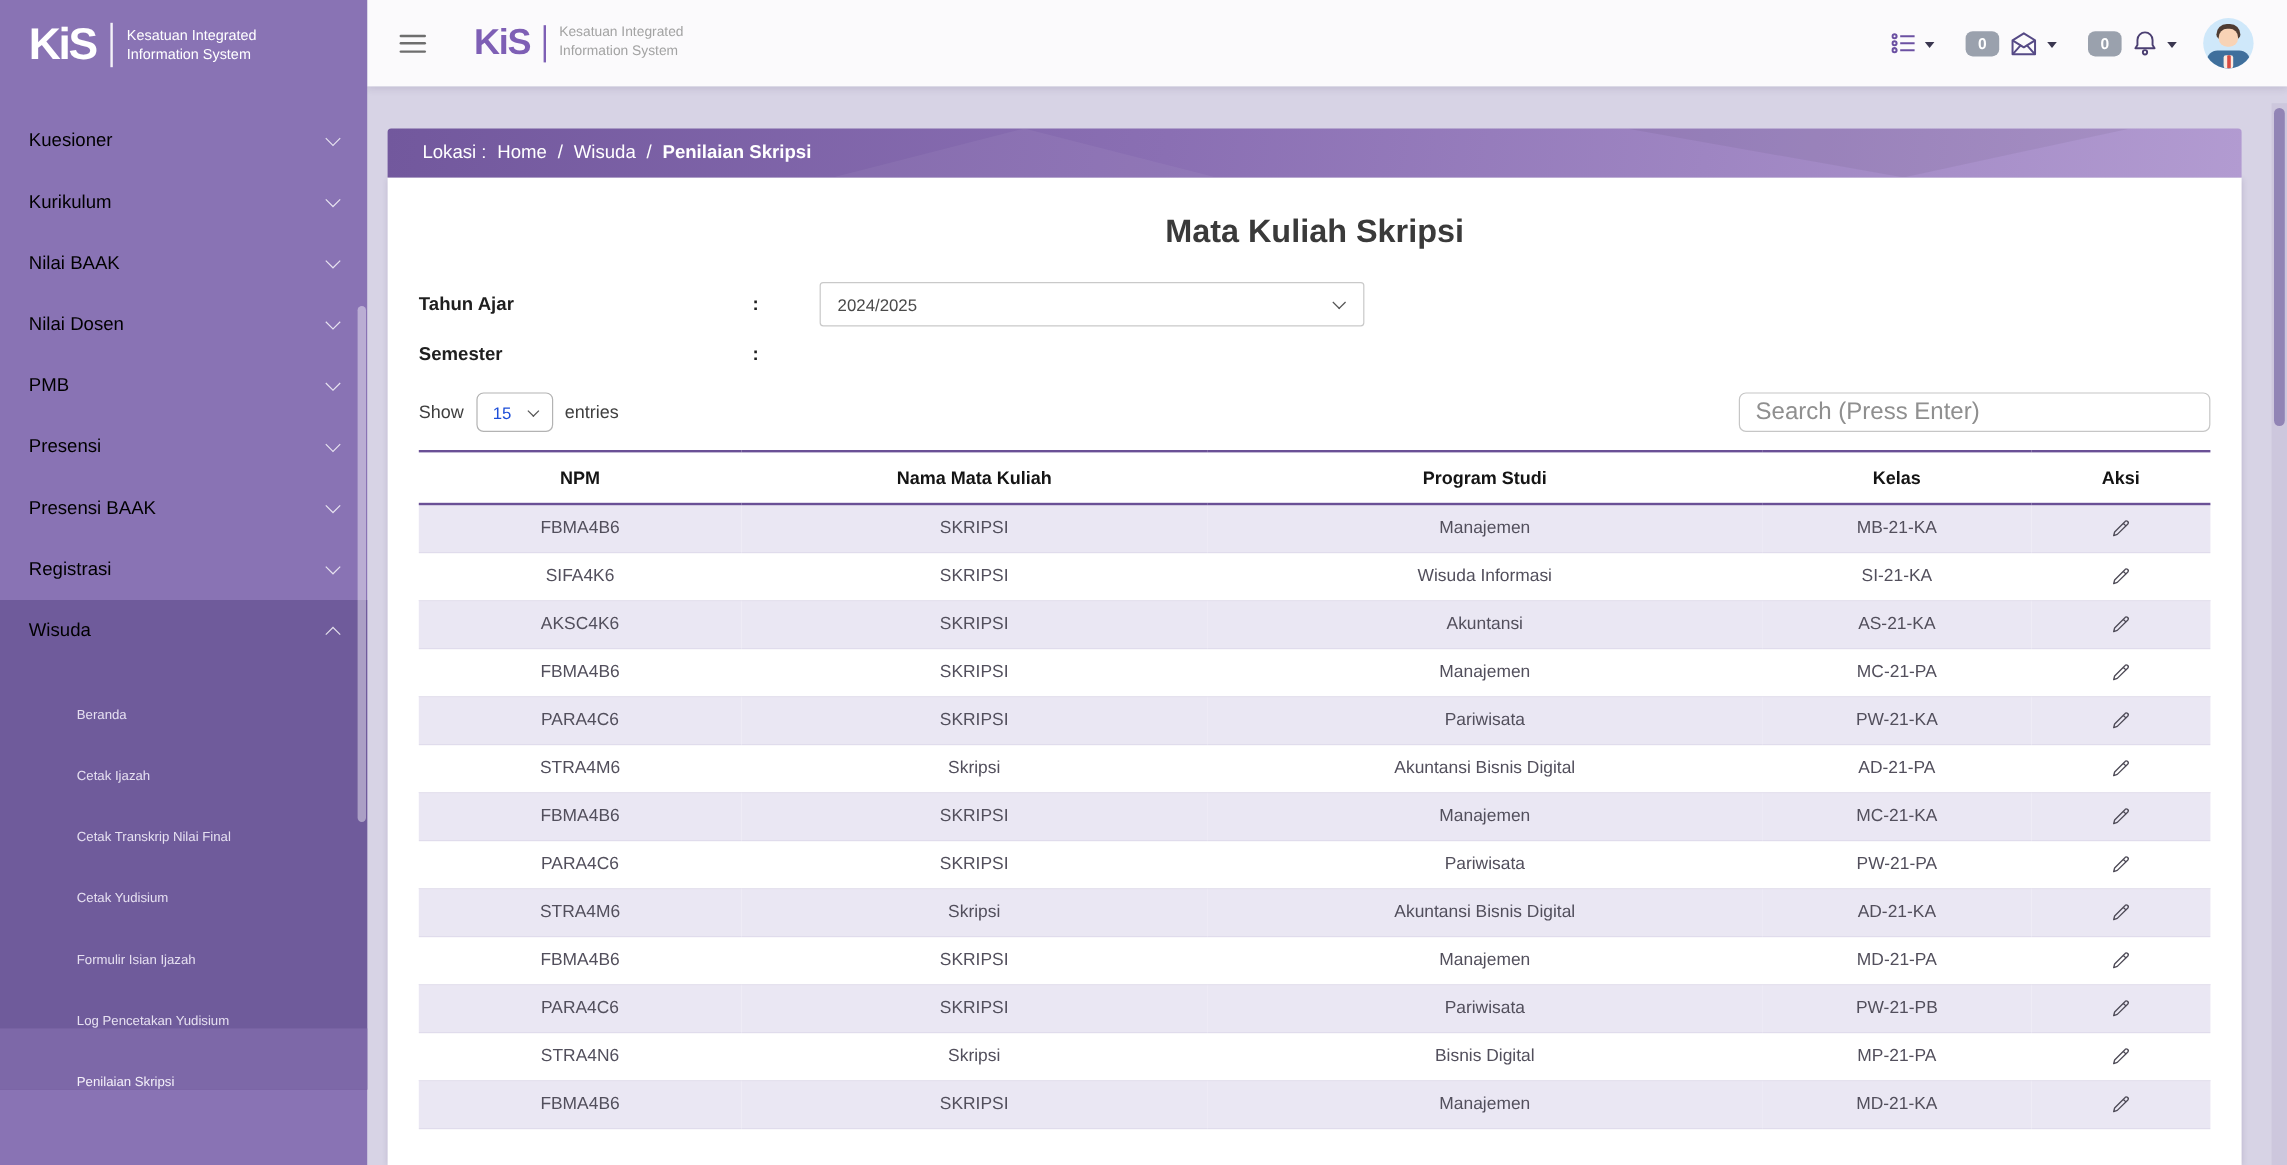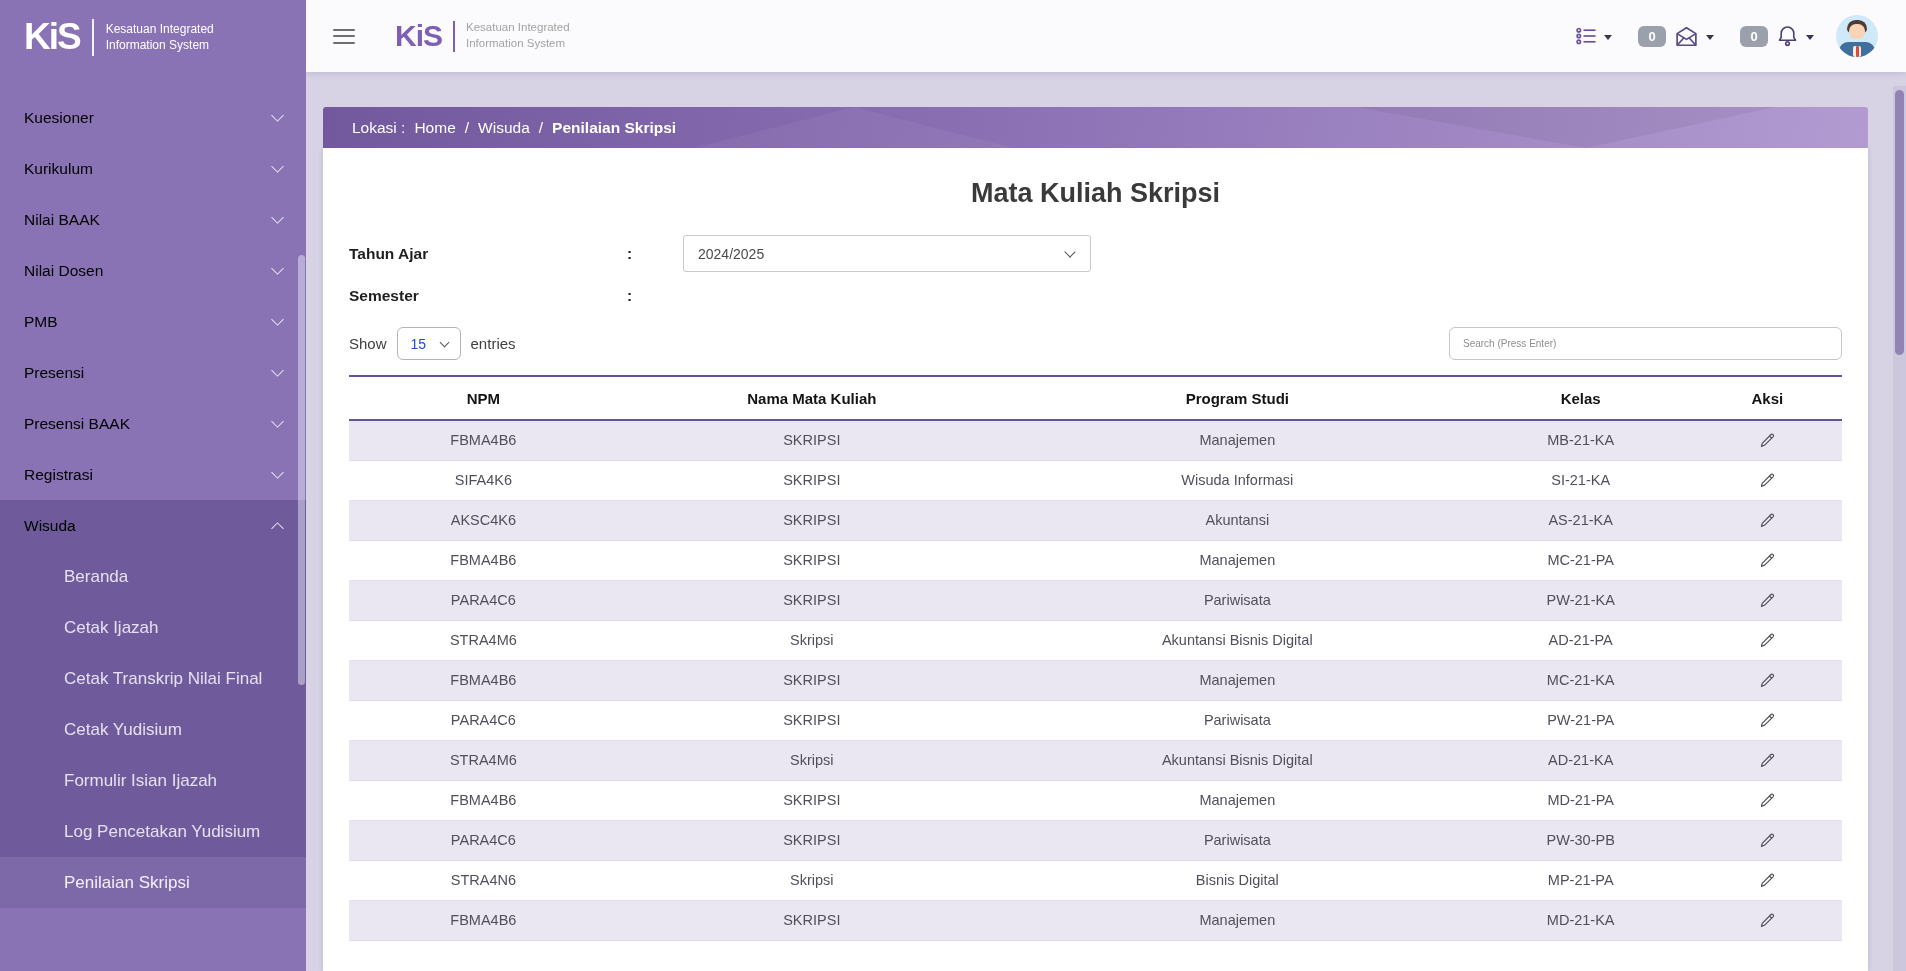--- a/index.html
+++ b/index.html
@@ -10,21 +10,21 @@
   .sidebar { position:absolute; left:0; top:0; width:306px; height:971px; background:#8973b4; z-index:6; }
   .brand { height:74px; display:flex; align-items:center; gap:12px; padding-left:24px; }
   .brand-abbr { font-size:37px; font-weight:bold; color:#fff; letter-spacing:-2px; }
   .brand-div { width:2px; height:37px; background:rgba(255,255,255,.9); }
   .brand-name { color:#fff; font-size:12px; line-height:1.35; }
   .side-menu { margin-top:18px; }
   .side-item { height:51px; display:flex; align-items:center; padding:0 24px; color:#000000; font-size:15.5px; cursor:pointer; }
   .chev { width:9px; height:9px; border-right:1.6px solid rgba(255,255,255,.8); border-bottom:1.6px solid rgba(255,255,255,.8); transform:rotate(45deg); margin-left:auto; margin-top:-4px; }
   .chev.up { transform:rotate(-135deg); margin-top:6px; }
   .wisuda-wrap { background:#6f5b9b; }
-  .sub-item { height:51px; display:flex; align-items:center; padding-left:64px; color:#e6e0f1; font-size:17px; cursor:pointer; }
+  .sub-item { height:51px; display:flex; align-items:flex-end; padding-left:64px; color:#e6e0f1; font-size:11px; cursor:pointer; }
   .sub-item.active { background:#7d68a8; color:#f4f0fa; }
   .side-thumb { position:absolute; right:1px; top:255px; width:7px; height:430px; background:rgba(255,255,255,.42); border-radius:4px; }
 
   
   .topbar { position:absolute; left:306px; top:0; right:0; height:72px; background:#fbfafc; box-shadow:0 2px 6px rgba(50,40,80,.12); display:flex; align-items:center; z-index:5; }
   .hamburger { margin-left:27px; width:22px; cursor:pointer; }
   .hamburger span { display:block; height:2px; background:#6e6e6e; margin:4.5px 0; border-radius:1px; }
   .tb-brand { margin-left:40px; display:flex; align-items:center; gap:11px; }
   .tb-abbr { font-size:30px; font-weight:bold; color:#7e5fb5; letter-spacing:-1px; }
   .tb-div { width:2px; height:31px; background:#7e5fb5; }
@@ -52,27 +52,27 @@
   .bc-part { margin-right:9px; white-space:nowrap; z-index:1; }
   .bc-link { cursor:pointer; }
   .bc-current { font-weight:bold; }
 
   .card { margin:0 38px 0 17px; height:calc(100% - 76px); background:#fff; box-shadow:0 1px 5px rgba(60,50,90,.18); padding:16px 26px 0; overflow:hidden; }
   .page-title { text-align:center; font-size:27px; font-weight:bold; color:#3a3a3a; margin:14px 0 26px; }
 
   .form-row { display:flex; align-items:center; margin-bottom:15px; }
   .form-label { width:278px; font-weight:bold; font-size:15.5px; color:#1f1f1f; }
   .form-colon { width:56px; font-weight:bold; font-size:15.5px; color:#1f1f1f; }
-  .select { position:relative; width:408px; height:37px; border:1px solid #c9c9c9; border-radius:3px; background:#fff; display:flex; align-items:center; padding:0 14px; font-size:14px; color:#4a4a4a; cursor:pointer; }
+  .select { position:relative; width:454px; height:37px; border:1px solid #c9c9c9; border-radius:3px; background:#fff; display:flex; align-items:center; padding:0 14px; font-size:14px; color:#4a4a4a; cursor:pointer; }
   .sel-chev { position:absolute; right:16px; top:12px; width:8px; height:8px; border-right:1.5px solid #555; border-bottom:1.5px solid #555; transform:rotate(45deg); }
 
   .controls-row { display:flex; align-items:center; margin-top:22px; font-size:15px; color:#3f3f3f; }
   .page-size { position:relative; width:64px; height:33px; border:1px solid #b3b3b3; border-radius:6px; margin:0 10px; display:flex; align-items:center; padding-left:13px; font-size:14px; color:#1d4ed8; cursor:pointer; background:#fff; }
   .page-size .sel-chev { right:12px; top:11px; width:7px; height:7px; }
-  .search-input { margin-left:auto; width:393px; height:33px; border:1px solid #c6c6c6; border-radius:6px; padding:0 13px; font-size:10px; color:#333; background:#fff; outline:none; }
+  .search-input { margin-left:auto; width:393px; height:33px; border:1px solid #c6c6c6; border-radius:6px; padding:0 13px; font-size:20px; color:#333; background:#fff; outline:none; }
   .search-input::placeholder { color:#8f8f8f; }
 
   table.data { width:100%; border-collapse:collapse; margin-top:15px; border-top:2px solid #6a5096; }
   table.data th { padding:13px 6px 12px; border-bottom:2px solid #6a5096; font-size:15px; font-weight:bold; color:#141414; text-align:center; cursor:pointer; }
   table.data td { height:40px; padding:0 6px; font-size:14.5px; color:#524f5c; text-align:center; border-bottom:1px solid #e5e2ee; }
   tr.striped td { background:#eae7f3; border-bottom-color:#e0dcec; }
   .edit-btn { display:inline-flex; cursor:pointer; color:#4e4b57; vertical-align:middle; }
 </style>
 </head>
 <body>
@@ -370,21 +370,21 @@
     <svg width="17" height="17" viewBox="0 0 24 24" fill="none" stroke="currentColor" stroke-width="1.6" stroke-linejoin="round">
       <path d="M16.6 3.9 a2 2 0 0 1 3.5 2.6 L7.6 18.8 L3.4 20.3 L4.5 16 Z"></path>
       <path d="M14.8 5.9 l3.3 3.2"></path>
     </svg>
   </span></td>
           </tr>
           <tr class="striped">
             <td>PARA4C6</td>
             <td>SKRIPSI</td>
             <td>Pariwisata</td>
-            <td>PW-30-PB</td>
+            <td>PW-21-PB</td>
             <td><span class="edit-btn">
     <svg width="17" height="17" viewBox="0 0 24 24" fill="none" stroke="currentColor" stroke-width="1.6" stroke-linejoin="round">
       <path d="M16.6 3.9 a2 2 0 0 1 3.5 2.6 L7.6 18.8 L3.4 20.3 L4.5 16 Z"></path>
       <path d="M14.8 5.9 l3.3 3.2"></path>
     </svg>
   </span></td>
           </tr>
           <tr>
             <td>STRA4N6</td>
             <td>Skripsi</td>

